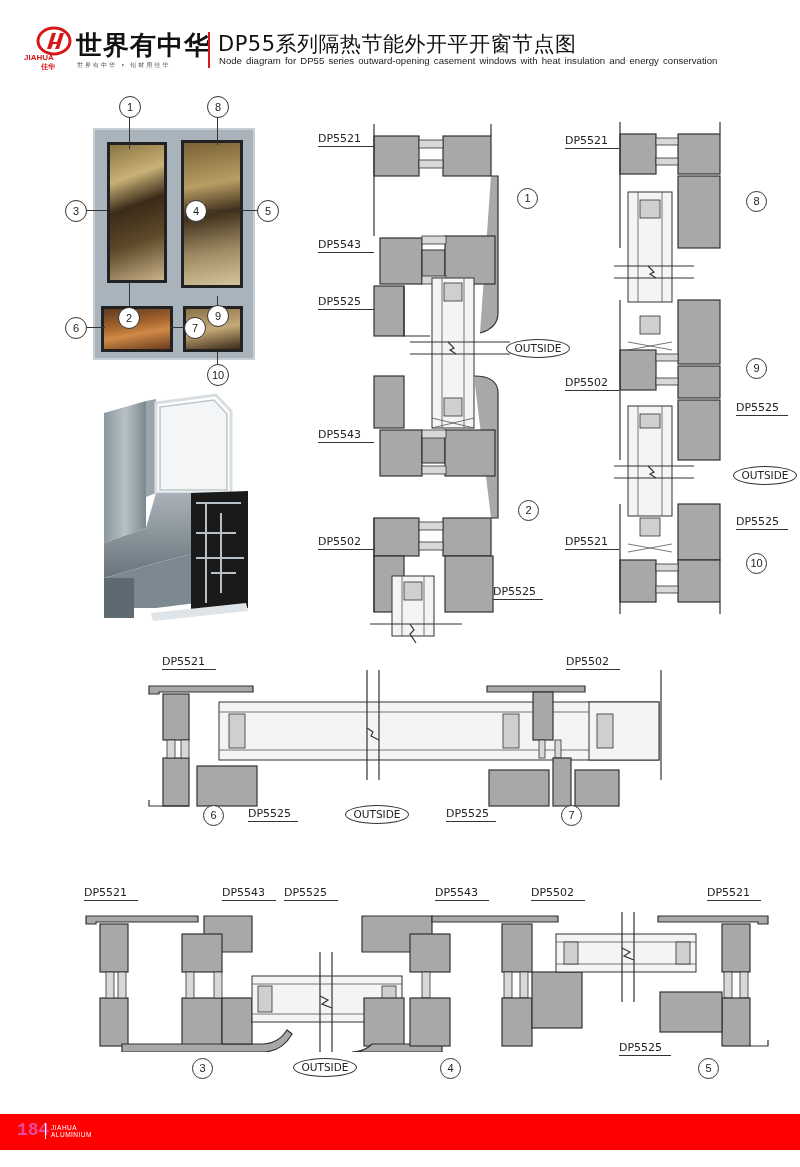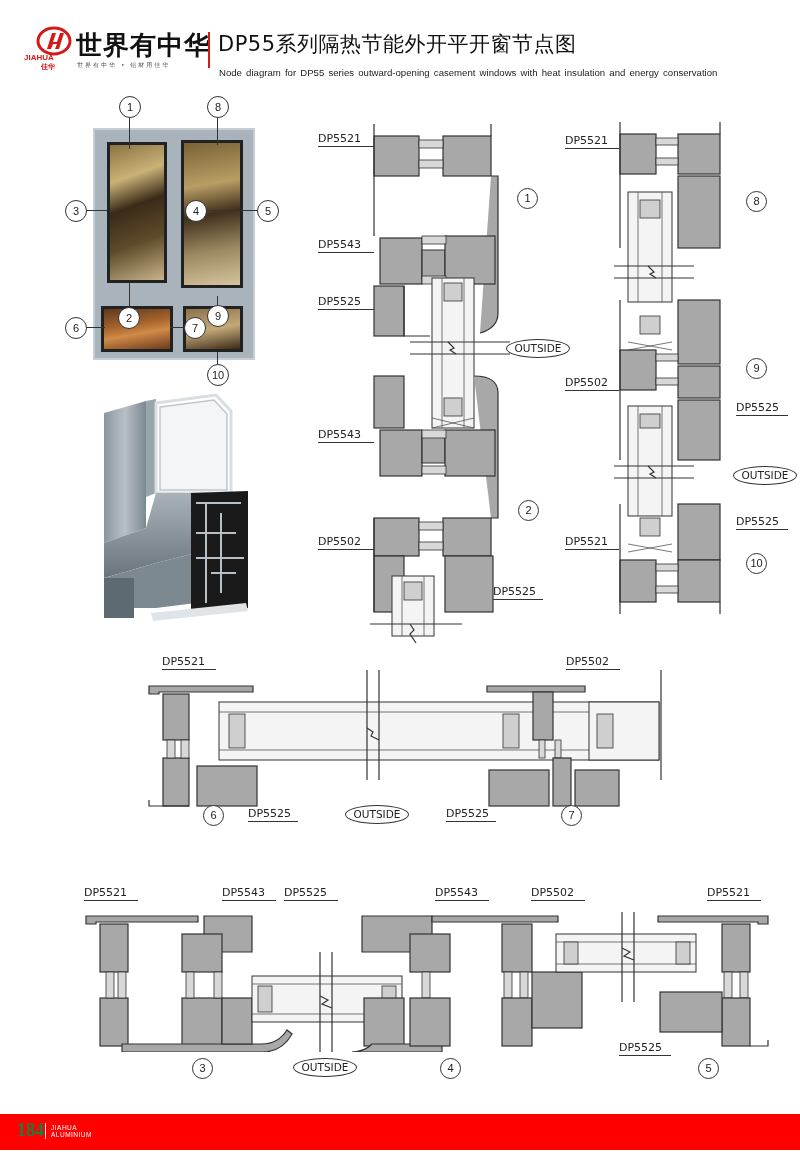--- a/index.html
+++ b/index.html
@@ -6,40 +6,40 @@
   body{width:800px;height:1167px;position:relative;overflow:hidden;font-family:"DejaVu Sans",sans-serif;color:#222;}
   .abs{position:absolute;}
   
   .logo-mark{left:36px;top:26px;width:36px;height:30px;}
   .logo-en{left:24px;top:53px;font-size:8px;font-weight:bold;color:#d71818;font-family:"Liberation Sans",sans-serif;letter-spacing:0px;}
   .logo-cn-small{left:41px;top:62px;font-size:7px;font-weight:bold;color:#d71818;}
   .brand-cn{left:76px;top:28px;font-size:26px;font-weight:bold;color:#111;letter-spacing:1px;}
   .brand-slogan{left:77px;top:61px;font-size:6px;color:#555;letter-spacing:2px;}
   .hdr-divider{left:208px;top:32px;width:2px;height:36px;background:#d71818;}
   .title-cn{left:218px;top:30px;font-size:21px;color:#111;font-family:"DejaVu Sans",sans-serif;letter-spacing:0.5px;}
-  .title-en{left:219px;top:55px;font-size:9.6px;color:#222;font-family:"Liberation Sans",sans-serif;word-spacing:1.5px;margin-top:12px;}
+  .title-en{left:219px;top:55px;font-size:9.6px;color:#222;font-family:"Liberation Sans",sans-serif;word-spacing:1.5px;}
   
   .photo{left:93px;top:128px;width:162px;height:232px;background:#a9b3bb;box-shadow:inset 0 0 0 2px #c6ced4;}
   .pane{position:absolute;border:3px solid #222;box-sizing:border-box;}
   .pane.p1{left:14px;top:14px;width:60px;height:141px;background:linear-gradient(160deg,#8a7442 0%,#c9b177 25%,#3a2b18 45%,#5f4a2a 70%,#c8b38a 100%);}
   .pane.p2{left:88px;top:12px;width:62px;height:148px;background:linear-gradient(170deg,#7a6236 0%,#b89d64 30%,#40301c 50%,#9d8a63 75%,#d4c49c 100%);}
   .pane.p3{left:8px;top:178px;width:72px;height:46px;background:linear-gradient(170deg,#5b3a20 0%,#a8642c 40%,#d08a48 60%,#6b3c1c 100%);}
   .pane.p4{left:90px;top:178px;width:60px;height:46px;background:linear-gradient(170deg,#8b7248 0%,#c4a978 50%,#3b2a18 100%);}
   .callout{position:absolute;width:20px;height:20px;border:1px solid #333;border-radius:50%;background:#fff;font-size:11px;line-height:20px;text-align:center;color:#222;font-family:"Liberation Sans",sans-serif;}
   .lead{position:absolute;background:#333;}
   
   .profile3d{left:96px;top:393px;width:160px;height:240px;}
   
   .dwg{position:absolute;}
   .lbl{position:absolute;font-size:11px;color:#222;font-family:"DejaVu Sans",sans-serif;border-bottom:1px solid #333;line-height:13px;padding-bottom:1px;}
   .num{position:absolute;width:19px;height:19px;border:1px solid #333;border-radius:50%;font-size:11px;line-height:19px;text-align:center;font-family:"Liberation Sans",sans-serif;color:#222;background:#fff;}
   .outside{position:absolute;width:62px;height:17px;border:1px solid #333;border-radius:50%;font-size:10.5px;line-height:17px;text-align:center;font-family:"DejaVu Sans",sans-serif;color:#222;background:#fff;}
   
   .footer{left:0;top:1114px;width:800px;height:36px;background:#ff0000;}
-  .page-num{left:17px;top:1120px;font-size:18px;font-weight:bold;color:#15803d;font-family:Liberation Serif, serif;}
+  .page-num{left:17px;top:1120px;font-size:18px;font-weight:bold;color:#ec4899;font-family:Liberation Mono, monospace;}
   .foot-bar{left:45px;top:1123px;width:1px;height:16px;background:#fff;}
   .foot-brand{left:51px;top:1124px;font-size:6.5px;color:#fff;line-height:7px;font-family:"Liberation Sans",sans-serif;letter-spacing:0.5px;}
   svg .al{fill:#a8a8a8;stroke:#333;stroke-width:1.2;}
   svg .ln{fill:none;stroke:#333;stroke-width:1.2;}
   svg .th{fill:none;stroke:#555;stroke-width:0.8;}
   svg .gl{fill:#f4f4f4;stroke:#333;stroke-width:1;}
   svg .gs{fill:#cfcfcf;stroke:#333;stroke-width:0.8;}
   svg .ins{fill:#d8d8d8;stroke:#333;stroke-width:0.8;}
 </style>
 </head>

